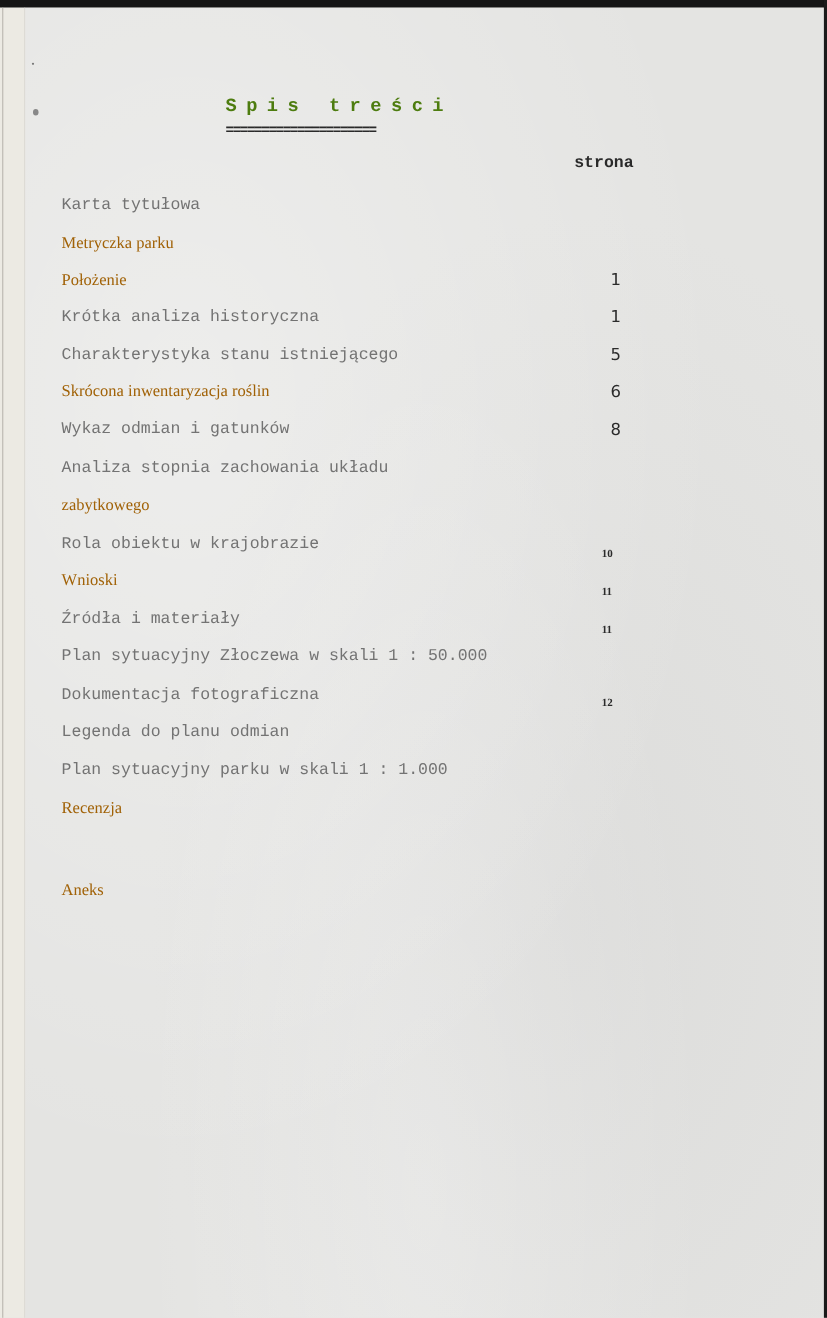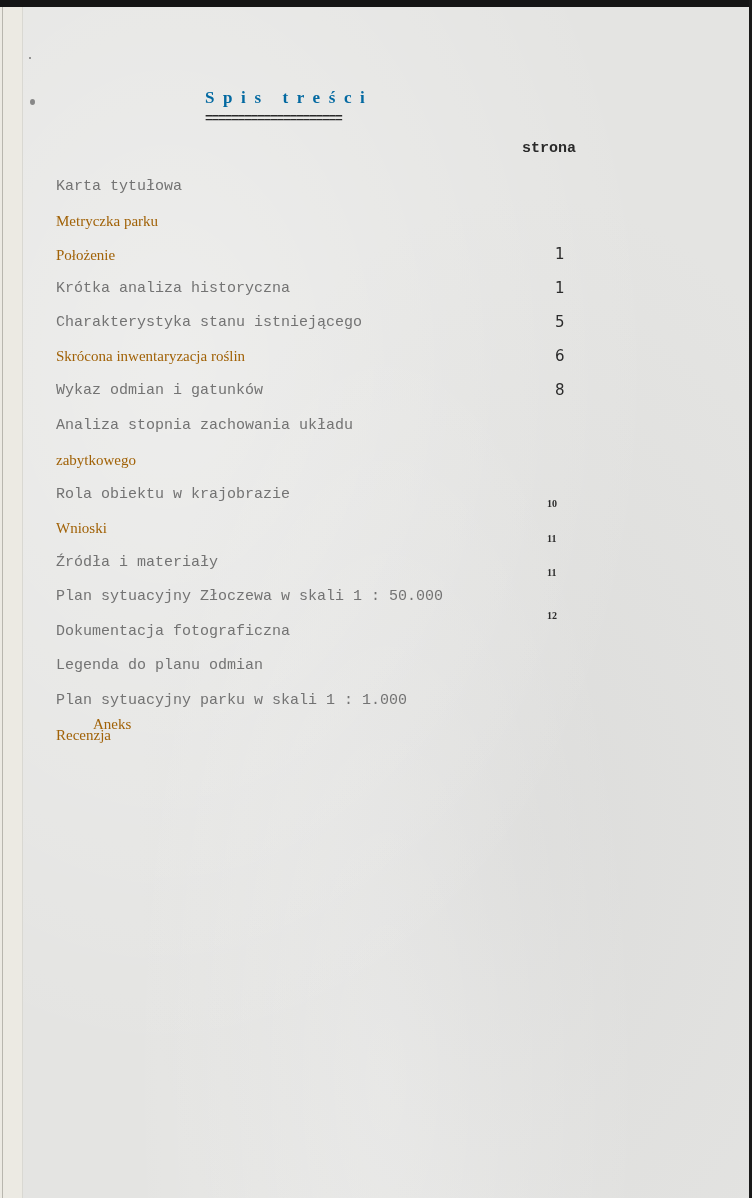--- a/index.html
+++ b/index.html
@@ -52,24 +52,23 @@
   .speck {
     position: absolute;
     border-radius: 50%;
     background: #777;
   }
   .title {
     position: absolute;
     left: 205px; top: 88px;
     font-size: 17px;
     letter-spacing: 8.6px;
-    color: #0369a1;
+    color: #4d7c0f;
     font-weight: bold;
     white-space: pre;
-    font-family: Liberation Serif, serif;
   }
   .title-underline {
     position: absolute;
     left: 205px; top: 111px;
     font-size: 13px;
     letter-spacing: -1.3px;
     color: #2a2a2a;
     font-weight: bold;
     white-space: pre;
   }
@@ -133,23 +132,23 @@
 <div class="toc-item" style="top:417px;">Analiza stopnia zachowania układu</div>
 <div class="toc-item light" style="top:452px;">zabytkowego</div>
 <div class="toc-item" style="top:486px;">Rola obiektu w krajobrazie</div>
 <div class="toc-item light" style="top:520px;">Wnioski</div>
 <div class="toc-item" style="top:554px;">Źródła i materiały</div>
 <div class="toc-item" style="top:588px;">Plan sytuacyjny Złoczewa w skali 1 : 50.000</div>
 <div class="toc-item" style="top:623px;">Dokumentacja fotograficzna</div>
 <div class="toc-item" style="top:657px;">Legenda do planu odmian</div>
 <div class="toc-item" style="top:692px;">Plan sytuacyjny parku w skali 1 : 1.000</div>
 <div class="toc-item light" style="top:727px;">Recenzja</div>
-<div class="toc-item light" style="top:716px;margin-left:37px;">Aneks</div>
+<div class="toc-item light" style="top:802px;">Aneks</div>
 
 <div class="page-num" style="left:555px; top:245px;">1</div>
 <div class="page-num" style="left:555px; top:279px;">1</div>
 <div class="page-num" style="left:555px; top:313px;">5</div>
 <div class="page-num" style="left:555px; top:347px;">6</div>
 <div class="page-num" style="left:555px; top:381px;">8</div>
 <div class="page-num bold" style="left:547px; top:450px;">10</div>
 <div class="page-num bold" style="left:547px; top:485px;">11</div>
 <div class="page-num bold" style="left:547px; top:519px;">11</div>
-<div class="page-num bold" style="left:547px; top:562px;">12</div>
+<div class="page-num bold" style="left:547px; top:586px;">12</div>
 
 </body></html>

